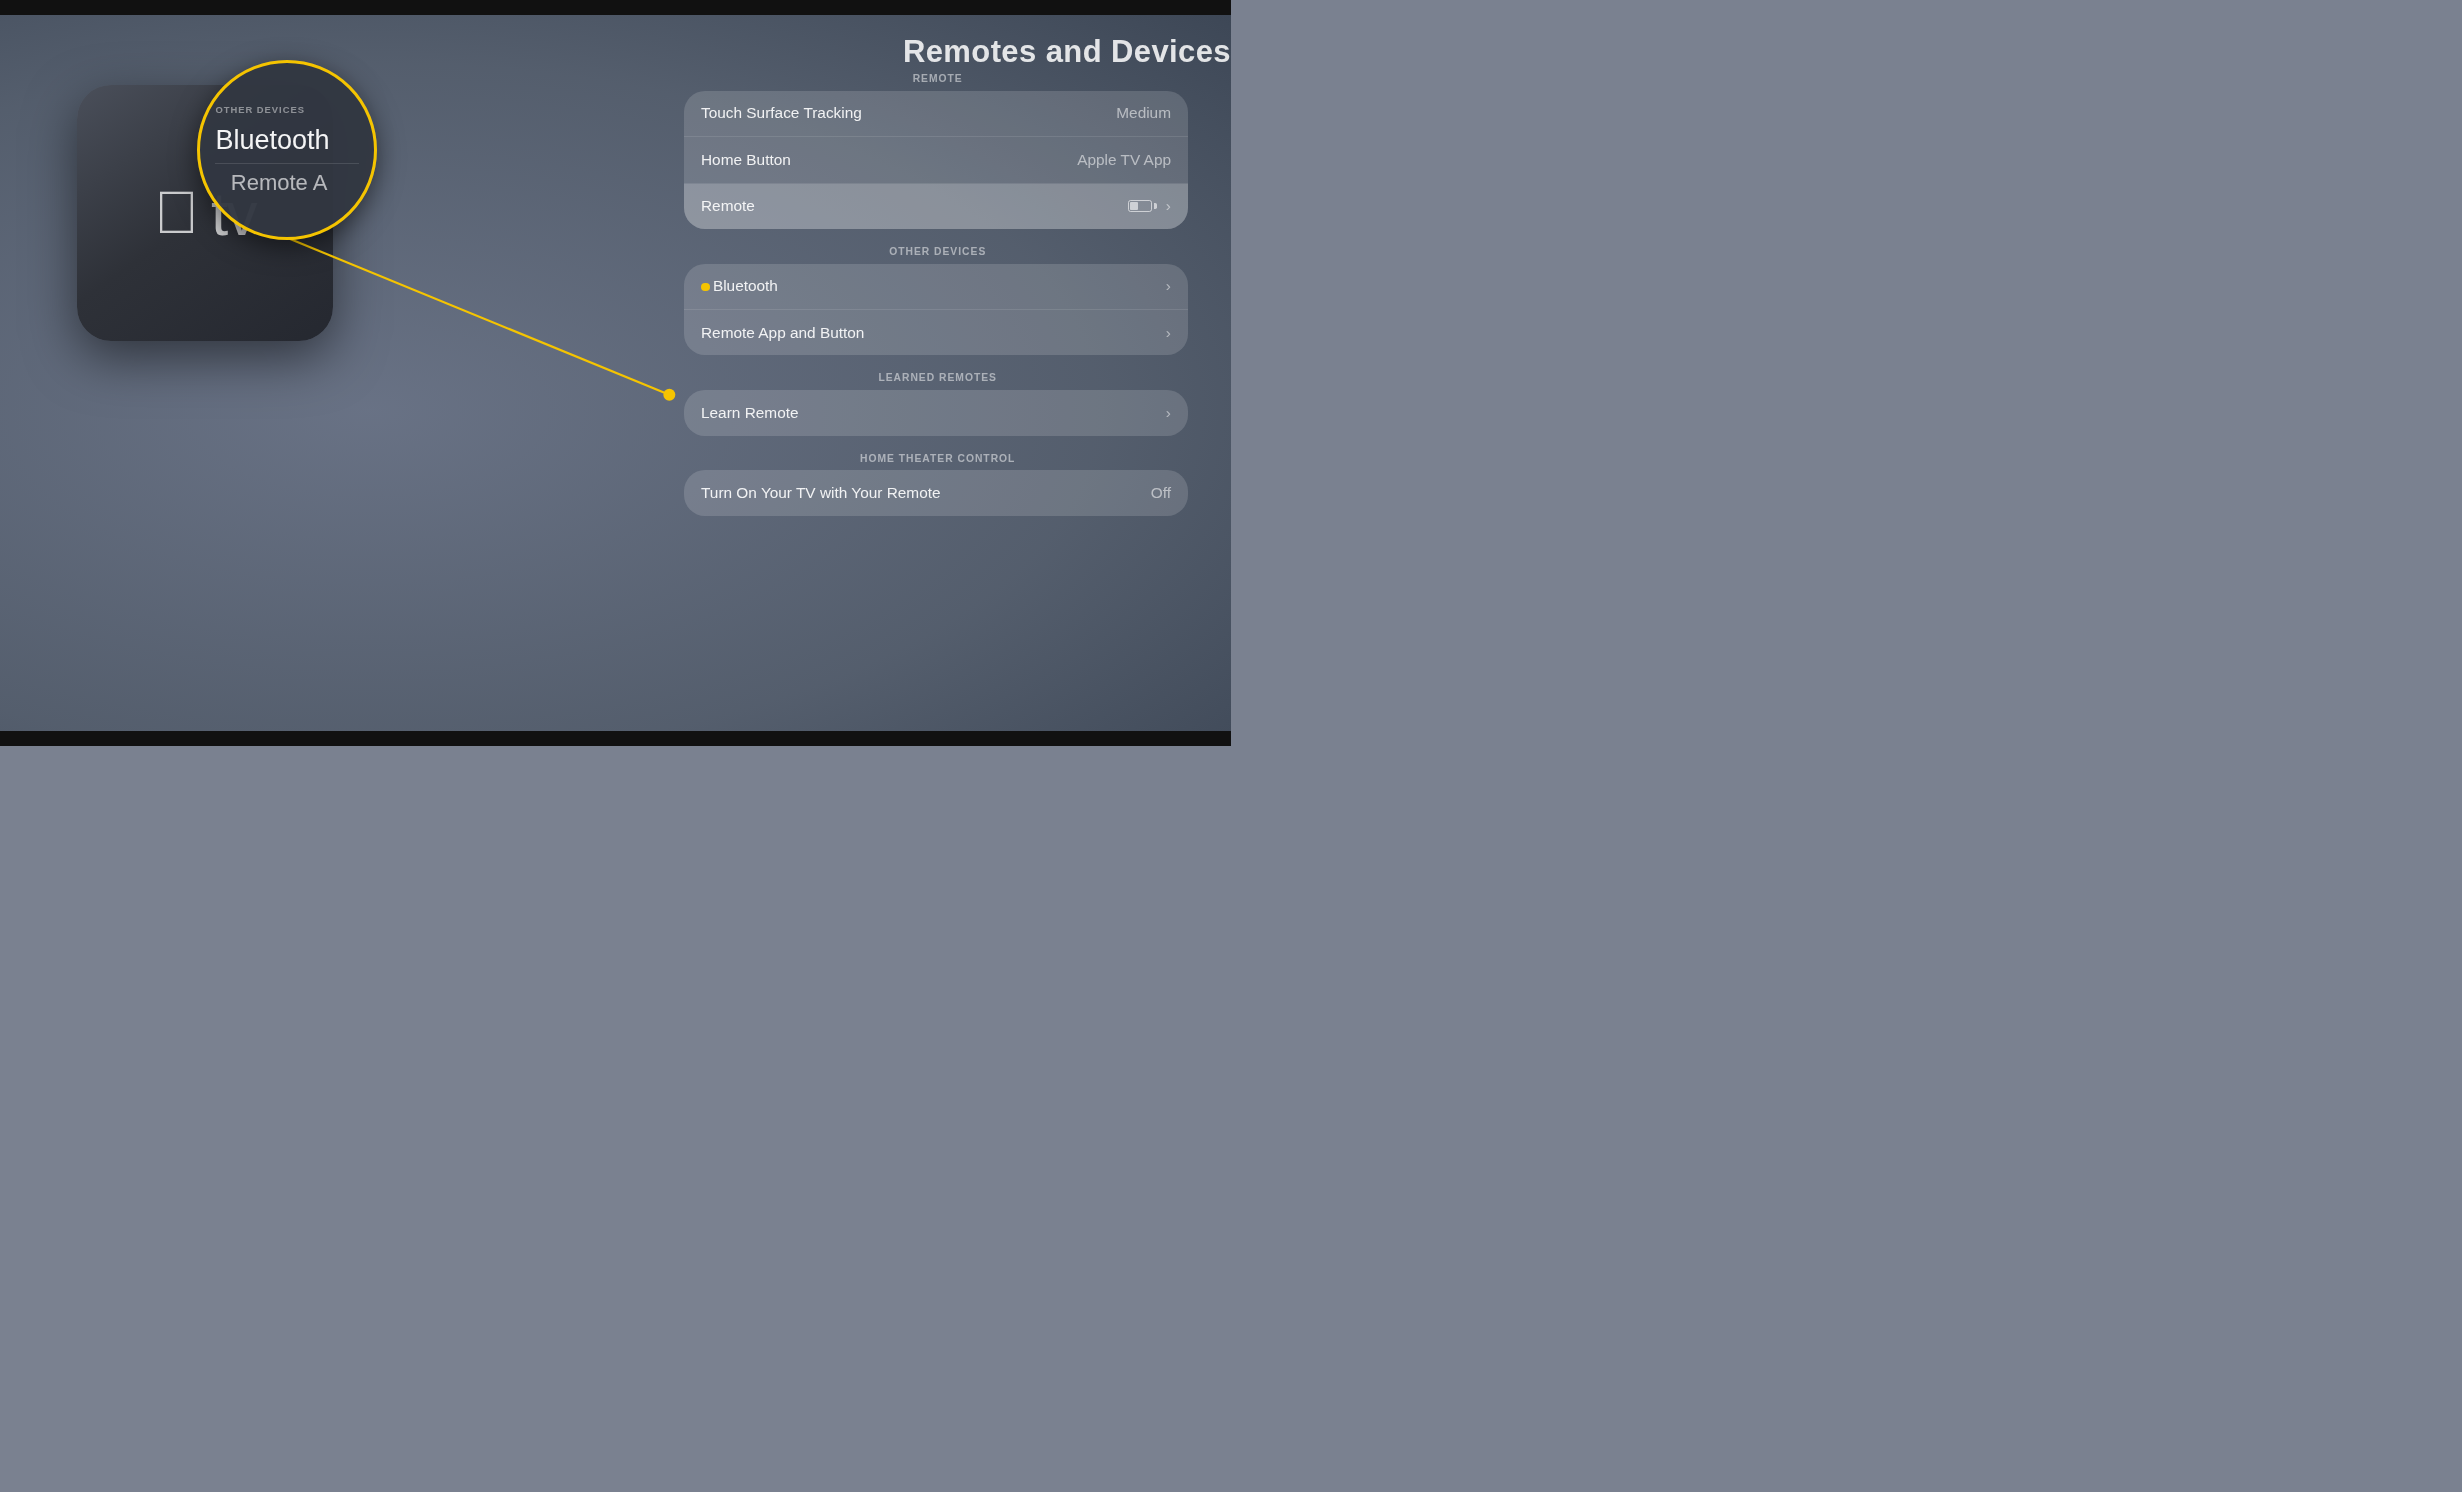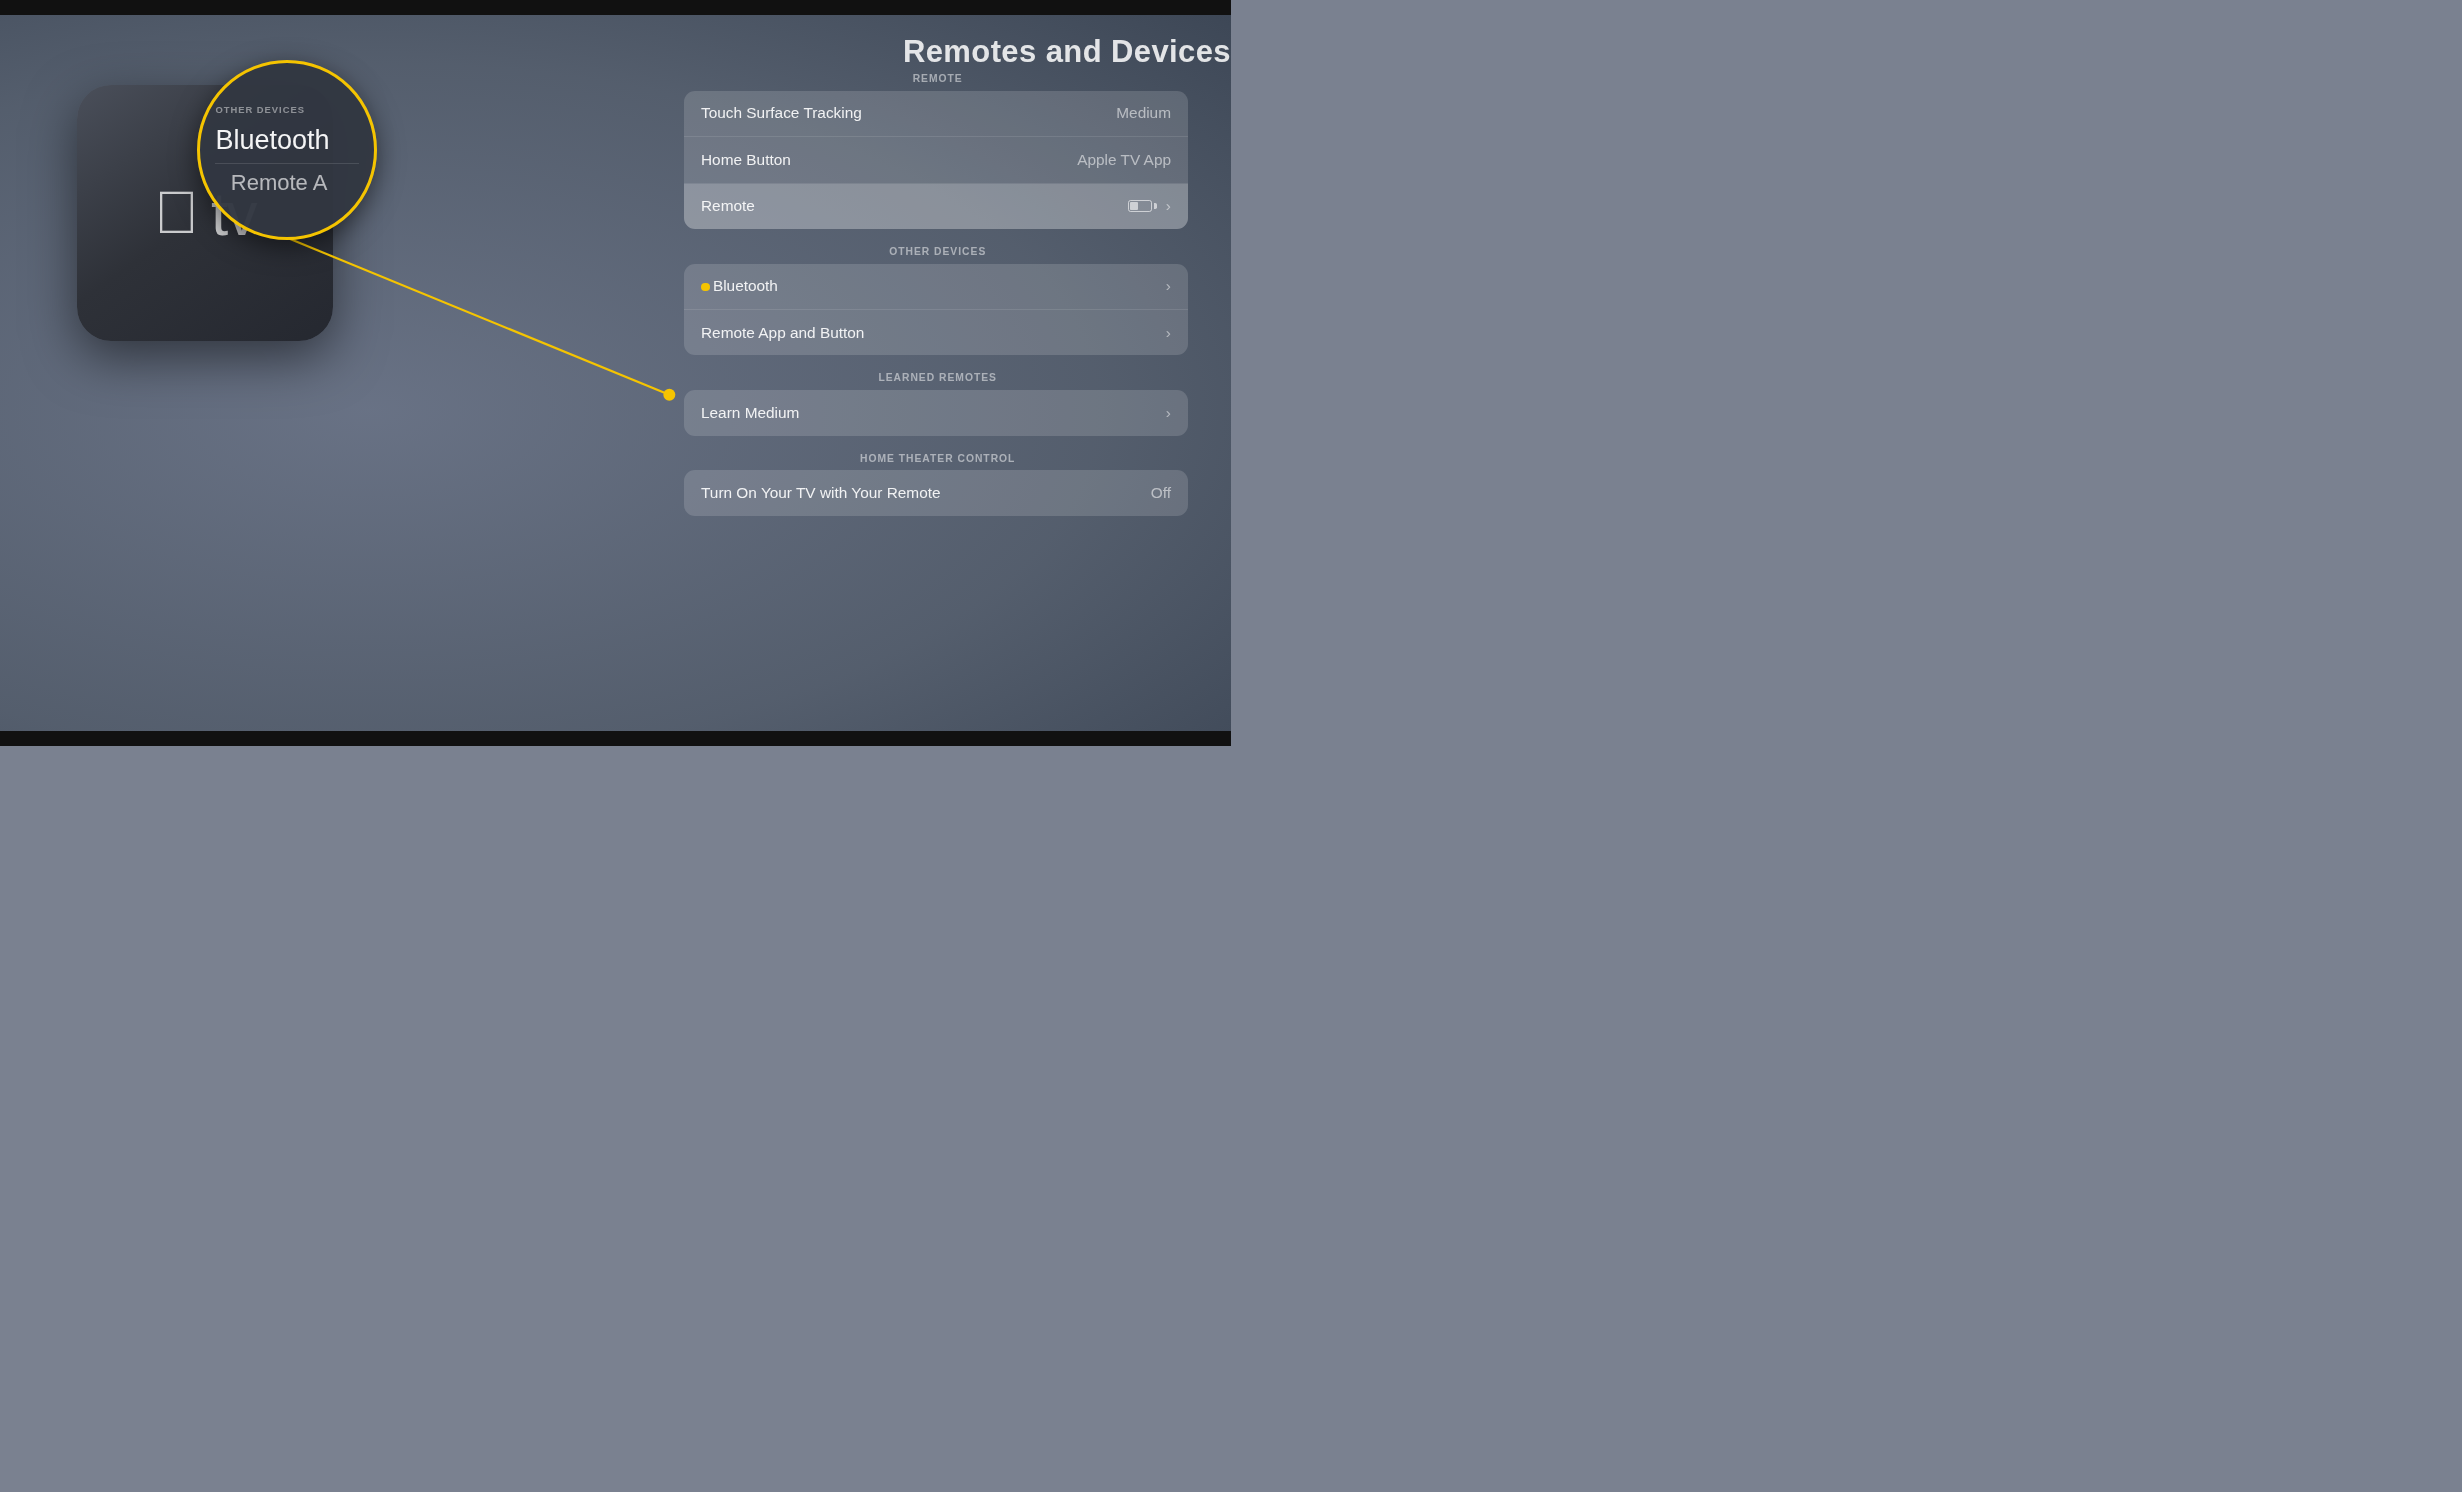--- a/index.html
+++ b/index.html
@@ -101,21 +101,21 @@
       color: rgba(255,255,255,0.5);
       letter-spacing: 1px;
       text-transform: uppercase;
       margin-bottom: 6.8px;
       padding-left: 3.4px;
     }
 
     
     .settings-group {
       background: rgba(255,255,255,0.15);
-      border-radius: 11px;
+      border-radius: 21px;
       overflow: hidden;
       margin-bottom: 17px;
     }
 
     .settings-row {
       display: flex;
       align-items: center;
       justify-content: space-between;
       padding: 13.7px 17px;
       border-bottom: 0.9px solid rgba(255,255,255,0.1);
@@ -312,21 +312,21 @@
       <span class="row-label">Remote App and Button</span>
       <span class="row-value">
         <span class="chevron">›</span>
       </span>
     </div>
   </div>
 
   <div class="section-label">LEARNED REMOTES</div>
   <div class="settings-group">
     <div class="settings-row">
-      <span class="row-label">Learn Medium</span>
+      <span class="row-label">Learn Remote</span>
       <span class="row-value">
         <span class="chevron">›</span>
       </span>
     </div>
   </div>
 
   <div class="section-label">HOME THEATER CONTROL</div>
   <div class="settings-group">
     <div class="settings-row">
       <span class="row-label">Turn On Your TV with Your Remote</span>

